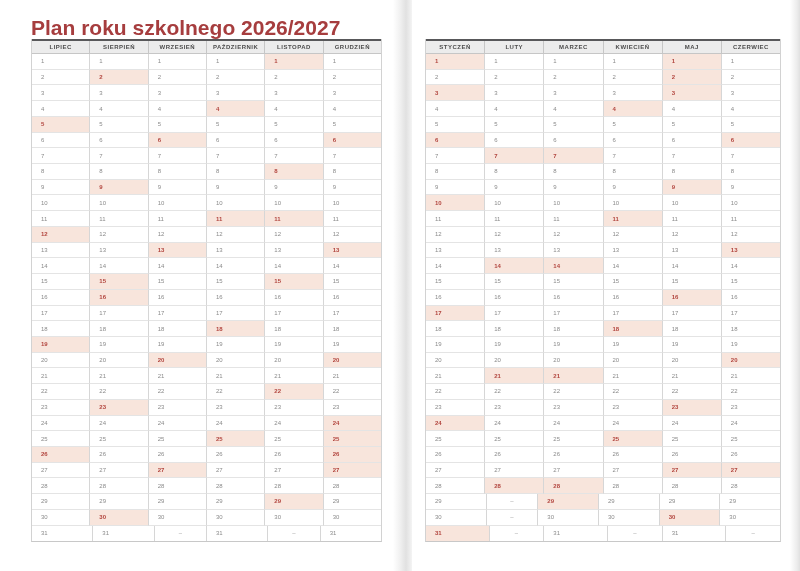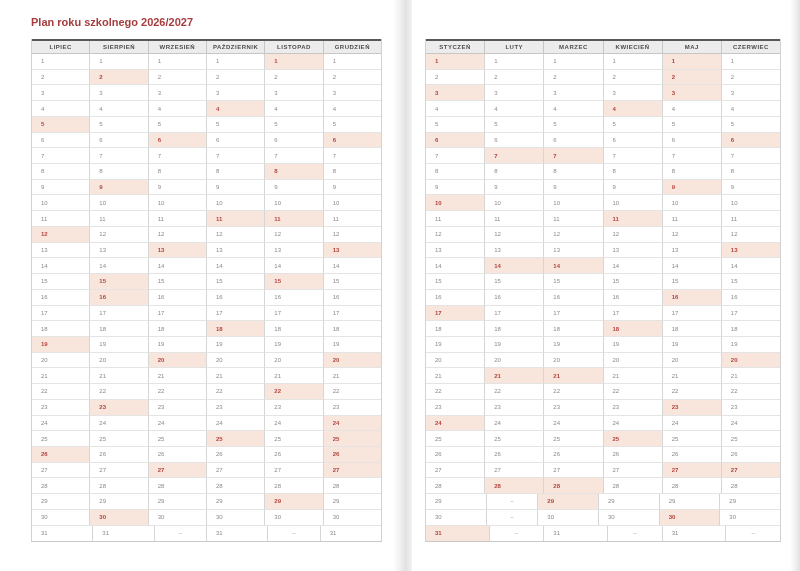--- a/index.html
+++ b/index.html
@@ -14,21 +14,21 @@
   .spine{
     position:absolute;top:0;left:393px;width:26px;height:571px;
     background:linear-gradient(90deg,#ffffff 0%,#f0f0f0 28%,#e1e1e1 50%,#f3f3f3 72%,#ffffff 100%);
   }
   .edge-right{
     position:absolute;top:0;left:790px;width:10px;height:571px;
     background:linear-gradient(90deg,#ffffff 0%,#ececec 70%,#e0e0e0 100%);
   }
   .title{
     position:absolute;left:31px;top:16px;
-    font-size:11px;font-weight:700;color:var(--title,#a63d3e);
+    font-size:21px;font-weight:700;color:var(--title,#a63d3e);
     letter-spacing:0px;white-space:nowrap;text-align:right;
   }
   .cal{
     position:absolute;top:39px;
     border-left:1px solid #d2d2d2;border-right:1px solid #d2d2d2;
     border-bottom:1px solid #c8c8c8;
     box-sizing:border-box;background:#fff;
   }
   .cal-left{left:31px;width:351px}
   .cal-right{left:13px;width:356px}

